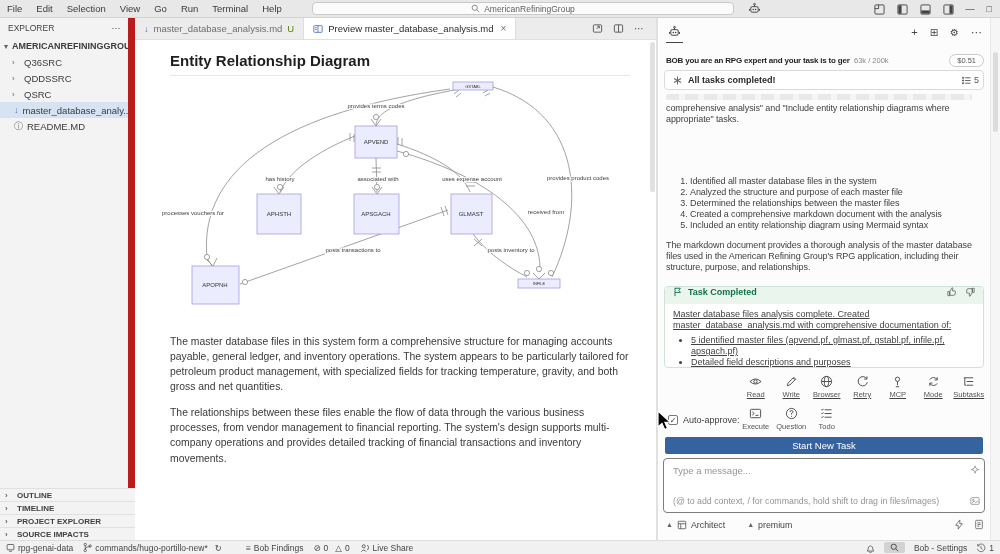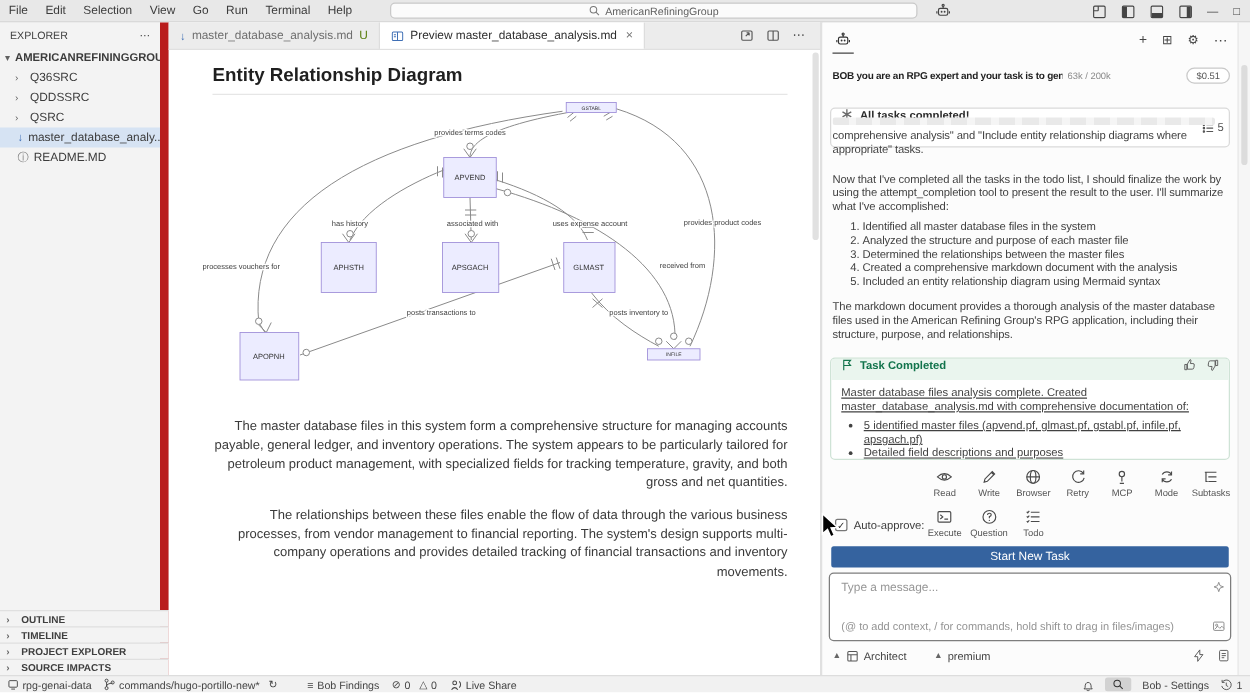--- a/index.html
+++ b/index.html
@@ -31,21 +31,21 @@
 
   
   .editor { left:135px; top:18px; width:521px; height:522px; background:#fff; }
   .tabbar { height:22px; background:#ececec; display:flex; align-items:stretch; border-bottom:1px solid #e0e0e0; }
   .tab { display:flex; align-items:center; gap:5px; padding:0 9px; font-size:9.5px; border-right:1px solid #ddd; color:#6e6e6e; white-space:nowrap; }
   .tab.active { background:#fff; color:#2d2d2d; }
   .tab .close { color:#777; font-size:10px; margin-left:2px; }
   .ed-actions { margin-left:auto; display:flex; align-items:center; gap:10px; padding-right:12px; color:#555; font-size:10px; }
   .ed-content { position:relative; height:500px; overflow:hidden; }
   .md-h2 { position:absolute; left:35px; width:460px; font-size:15px; font-weight:600; color:#1f1f1f; padding-bottom:6px; border-bottom:1px solid #e6e6e6; }
-  .md-p { font-size:10.4px; line-height:1.45; color:#3a3a3a; width:460px;text-align:right; }
+  .md-p { font-size:10.4px; line-height:1.45; color:#3a3a3a; width:460px; }
   .er-wrap { position:absolute; left:15px; top:36px; width:500px; height:245px; pointer-events:none; }
   .er path, .er line { fill:none; stroke:#8a8a8a; stroke-width:0.8; }
   .er circle.mk { fill:#fff; stroke:#8a8a8a; stroke-width:0.8; }
   .er rect.ent { fill:#ececff; stroke:#9f8fd9; stroke-width:0.7; }
   .er text { font-family:"Liberation Sans","DejaVu Sans",sans-serif; fill:#333; }
   .er text.ename { font-size:6px; text-anchor:middle; }
   .er text.tiny { font-size:4px; text-anchor:middle; }
   .er text.rel { font-size:6px; fill:#404040; text-anchor:middle; paint-order:stroke; stroke:#fff; stroke-width:2px; }
   .ed-scroll { position:absolute; right:1px; top:2px; width:5px; height:150px; background:#d9d9d9; border-radius:3px; opacity:.8; }
 
@@ -55,21 +55,21 @@
 
   
   .panel { left:658px; top:18px; width:332px; height:522px; background:#fcfcfc; font-size:9px; color:#424242; }
   .p-tabs { position:absolute; left:0; top:0; width:332px; height:28px; display:flex; align-items:center; padding:0 8px; }
   .p-tab-active { border-bottom:1.5px solid #444; padding:4px 2px; }
   .p-actions { margin-left:auto; display:flex; align-items:center; gap:12px; color:#444; font-size:11px; }
   .p-header { position:absolute; left:8px; top:34px; width:318px; height:16px; display:flex; align-items:center; }
   .p-title { font-weight:bold; font-size:8px; letter-spacing:-0.2px; color:#1f1f1f; width:184px; white-space:nowrap; overflow:hidden; }
   .p-tokens { font-size:7.5px; color:#8a8a8a; margin-left:4px; white-space:nowrap; }
   .p-cost { margin-left:auto; border:1px solid #c9c9c9; border-radius:8px; padding:1px 7px; font-size:7.5px; color:#555; background:#fff; }
-  .p-banner { position:absolute; left:6px; top:68px; width:320px; height:32px; background:#fff; border:1px solid #dadada; border-radius:4px; display:flex; gap:6px; padding:0 8px; overflow:hidden; }
+  .p-banner { position:absolute; left:6px; top:52px; width:320px; height:20px; background:#fff; border:1px solid #dadada; border-radius:4px; display:flex; align-items:center; gap:6px; padding:0 8px; overflow:hidden; }
   .p-banner b { font-size:9px; color:#2b2b2b; }
   .p-banner .count { margin-left:auto; display:flex; align-items:center; gap:3px; color:#555; margin-right:-4px; }
   .shimmer { background:repeating-linear-gradient(90deg,#e9e9e9 0 13px,#f5f5f5 13px 19px); height:6px; border-radius:2px; }
   .p-text { position:absolute; left:8px; width:318px; line-height:11px; letter-spacing:-0.1px; }
   .p-text ol { margin:0; padding-left:24px; }
   .p-card { position:absolute; left:6px; top:268px; width:320px; height:82px; border:1px solid #cfe3d6; border-radius:4px; background:#fff; overflow:hidden; }
   .p-card-head { height:17px; background:#eaf5ee; display:flex; gap:6px; padding:0 8px; color:#11734b; font-weight:bold; font-size:9px; }
   .p-card-head .thumbs { margin-left:auto; display:flex; gap:8px; }
   .p-card-body { padding:5px 8px; line-height:11px;text-decoration:underline; }
   .p-card-body ul { margin:4px 0 0 0; padding-left:18px; }
@@ -360,21 +360,20 @@
             <circle cx="1.2" cy="8" r=".7" fill="#555"></circle>
           </g>
         </svg>
       <span>5</span>
     </span>
   </div>
 
   <div class="abs shimmer" style="left:8px; top:76px; width:306px;"></div>
 
   <p class="p-text" style="top:85px;">comprehensive analysis" and "Include entity relationship diagrams where appropriate" tasks.</p>
-  <p class="p-text" style="top:120px;">Now that I've completed all the tasks in the todo list, I should finalize the work by using the attempt_completion tool to present the result to the user. I'll summarize what I've accomplished:</p>
 
   <div class="p-text" style="top:158px;">
     <ol>
       <li>Identified all master database files in the system</li>
       <li>Analyzed the structure and purpose of each master file</li>
       <li>Determined the relationships between the master files</li>
       <li>Created a comprehensive markdown document with the analysis</li>
       <li>Included an entity relationship diagram using Mermaid syntax</li>
     </ol>
   </div>
@@ -399,21 +398,21 @@
     <div class="p-card-body">
       <span>Master database files analysis complete. Created master_database_analysis.md with comprehensive documentation of:</span>
       <ul>
         <li>5 identified master files (apvend.pf, glmast.pf, gstabl.pf, infile.pf, apsgach.pf)</li>
         <li>Detailed field descriptions and purposes</li>
       </ul>
       
     </div>
   </div>
 
-  <div class="toolrow" style="left:80px; top:357px; width:250px;">
+  <div class="toolrow" style="left:80px; top:357px; width:250px;text-decoration:underline;">
     <div class="tool">
       <svg class="tic" width="13" height="13" viewBox="0 0 14 14">
           <path d="M1 7 Q7 1.5 13 7 Q7 12.5 1 7Z"></path>
           <circle cx="7" cy="7" r="1.8"></circle>
         </svg>
       <span class="tlabel">Read</span>
     </div>
     <div class="tool">
       <svg class="tic" width="13" height="13" viewBox="0 0 14 14">
           <path d="M2.5 11.5 L3.2 8.8 L9.5 2.5 L11.5 4.5 L5.2 10.8 Z M8.8 3.2 l2 2"></path>

